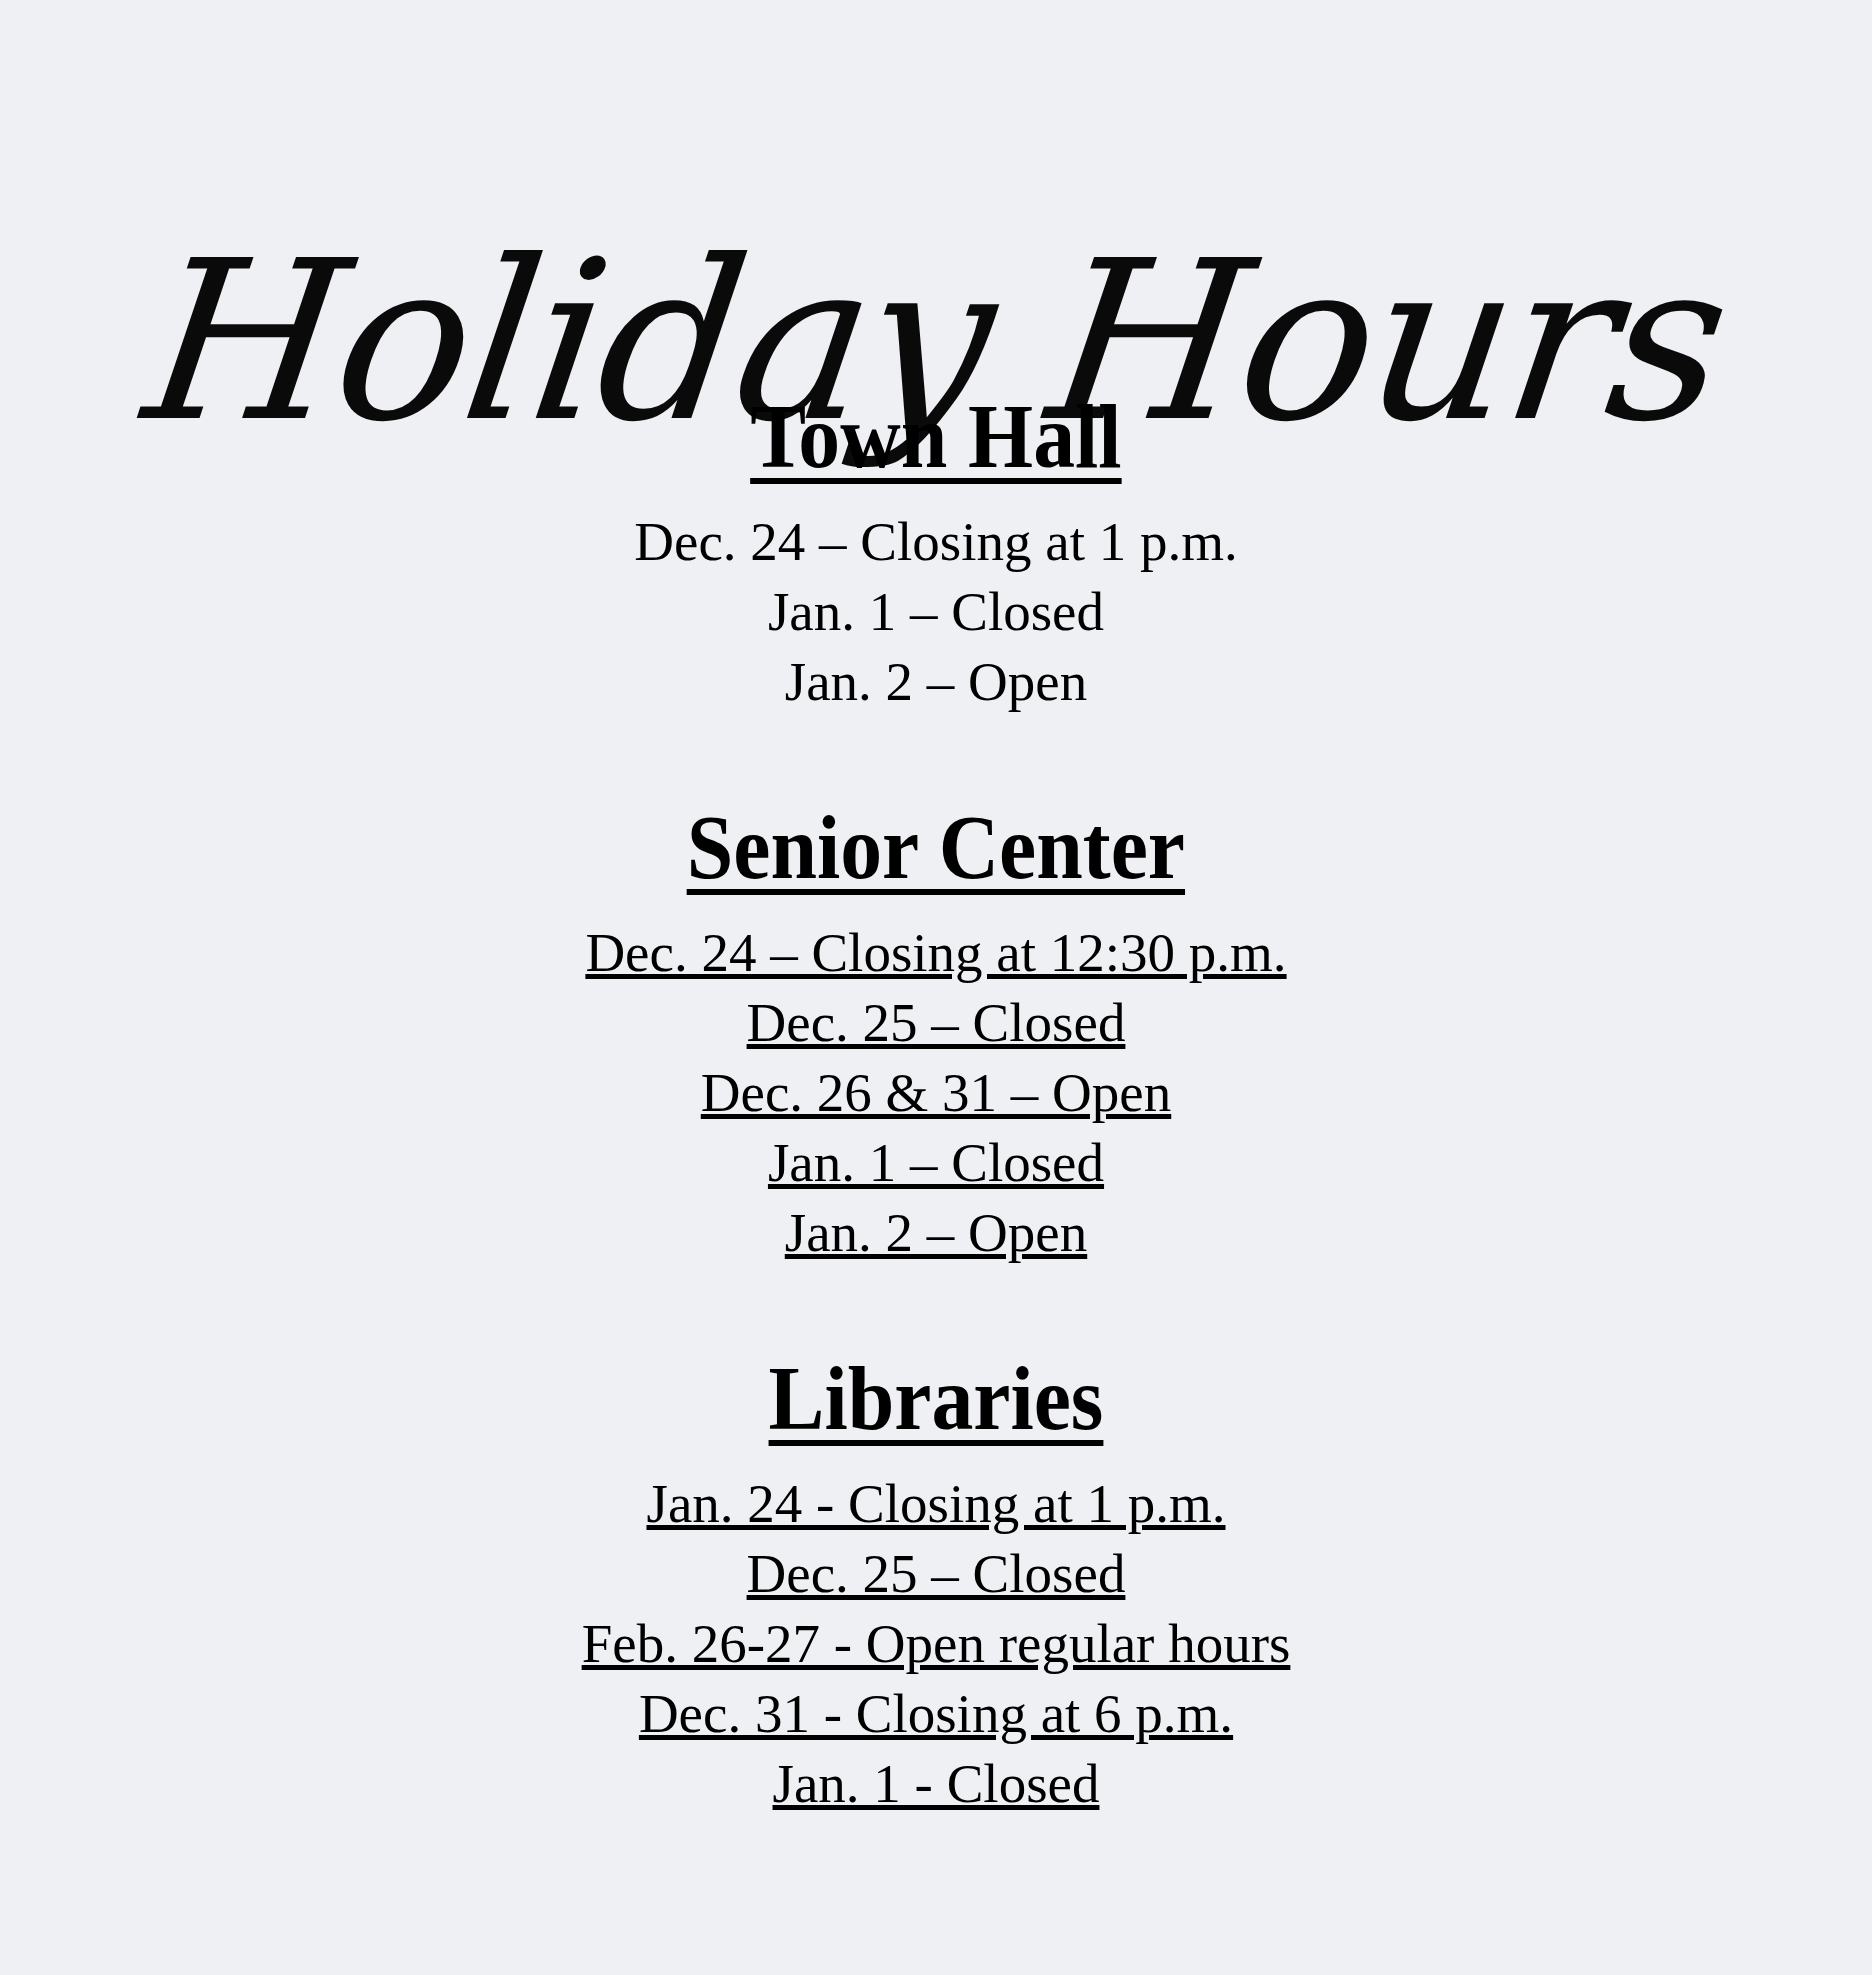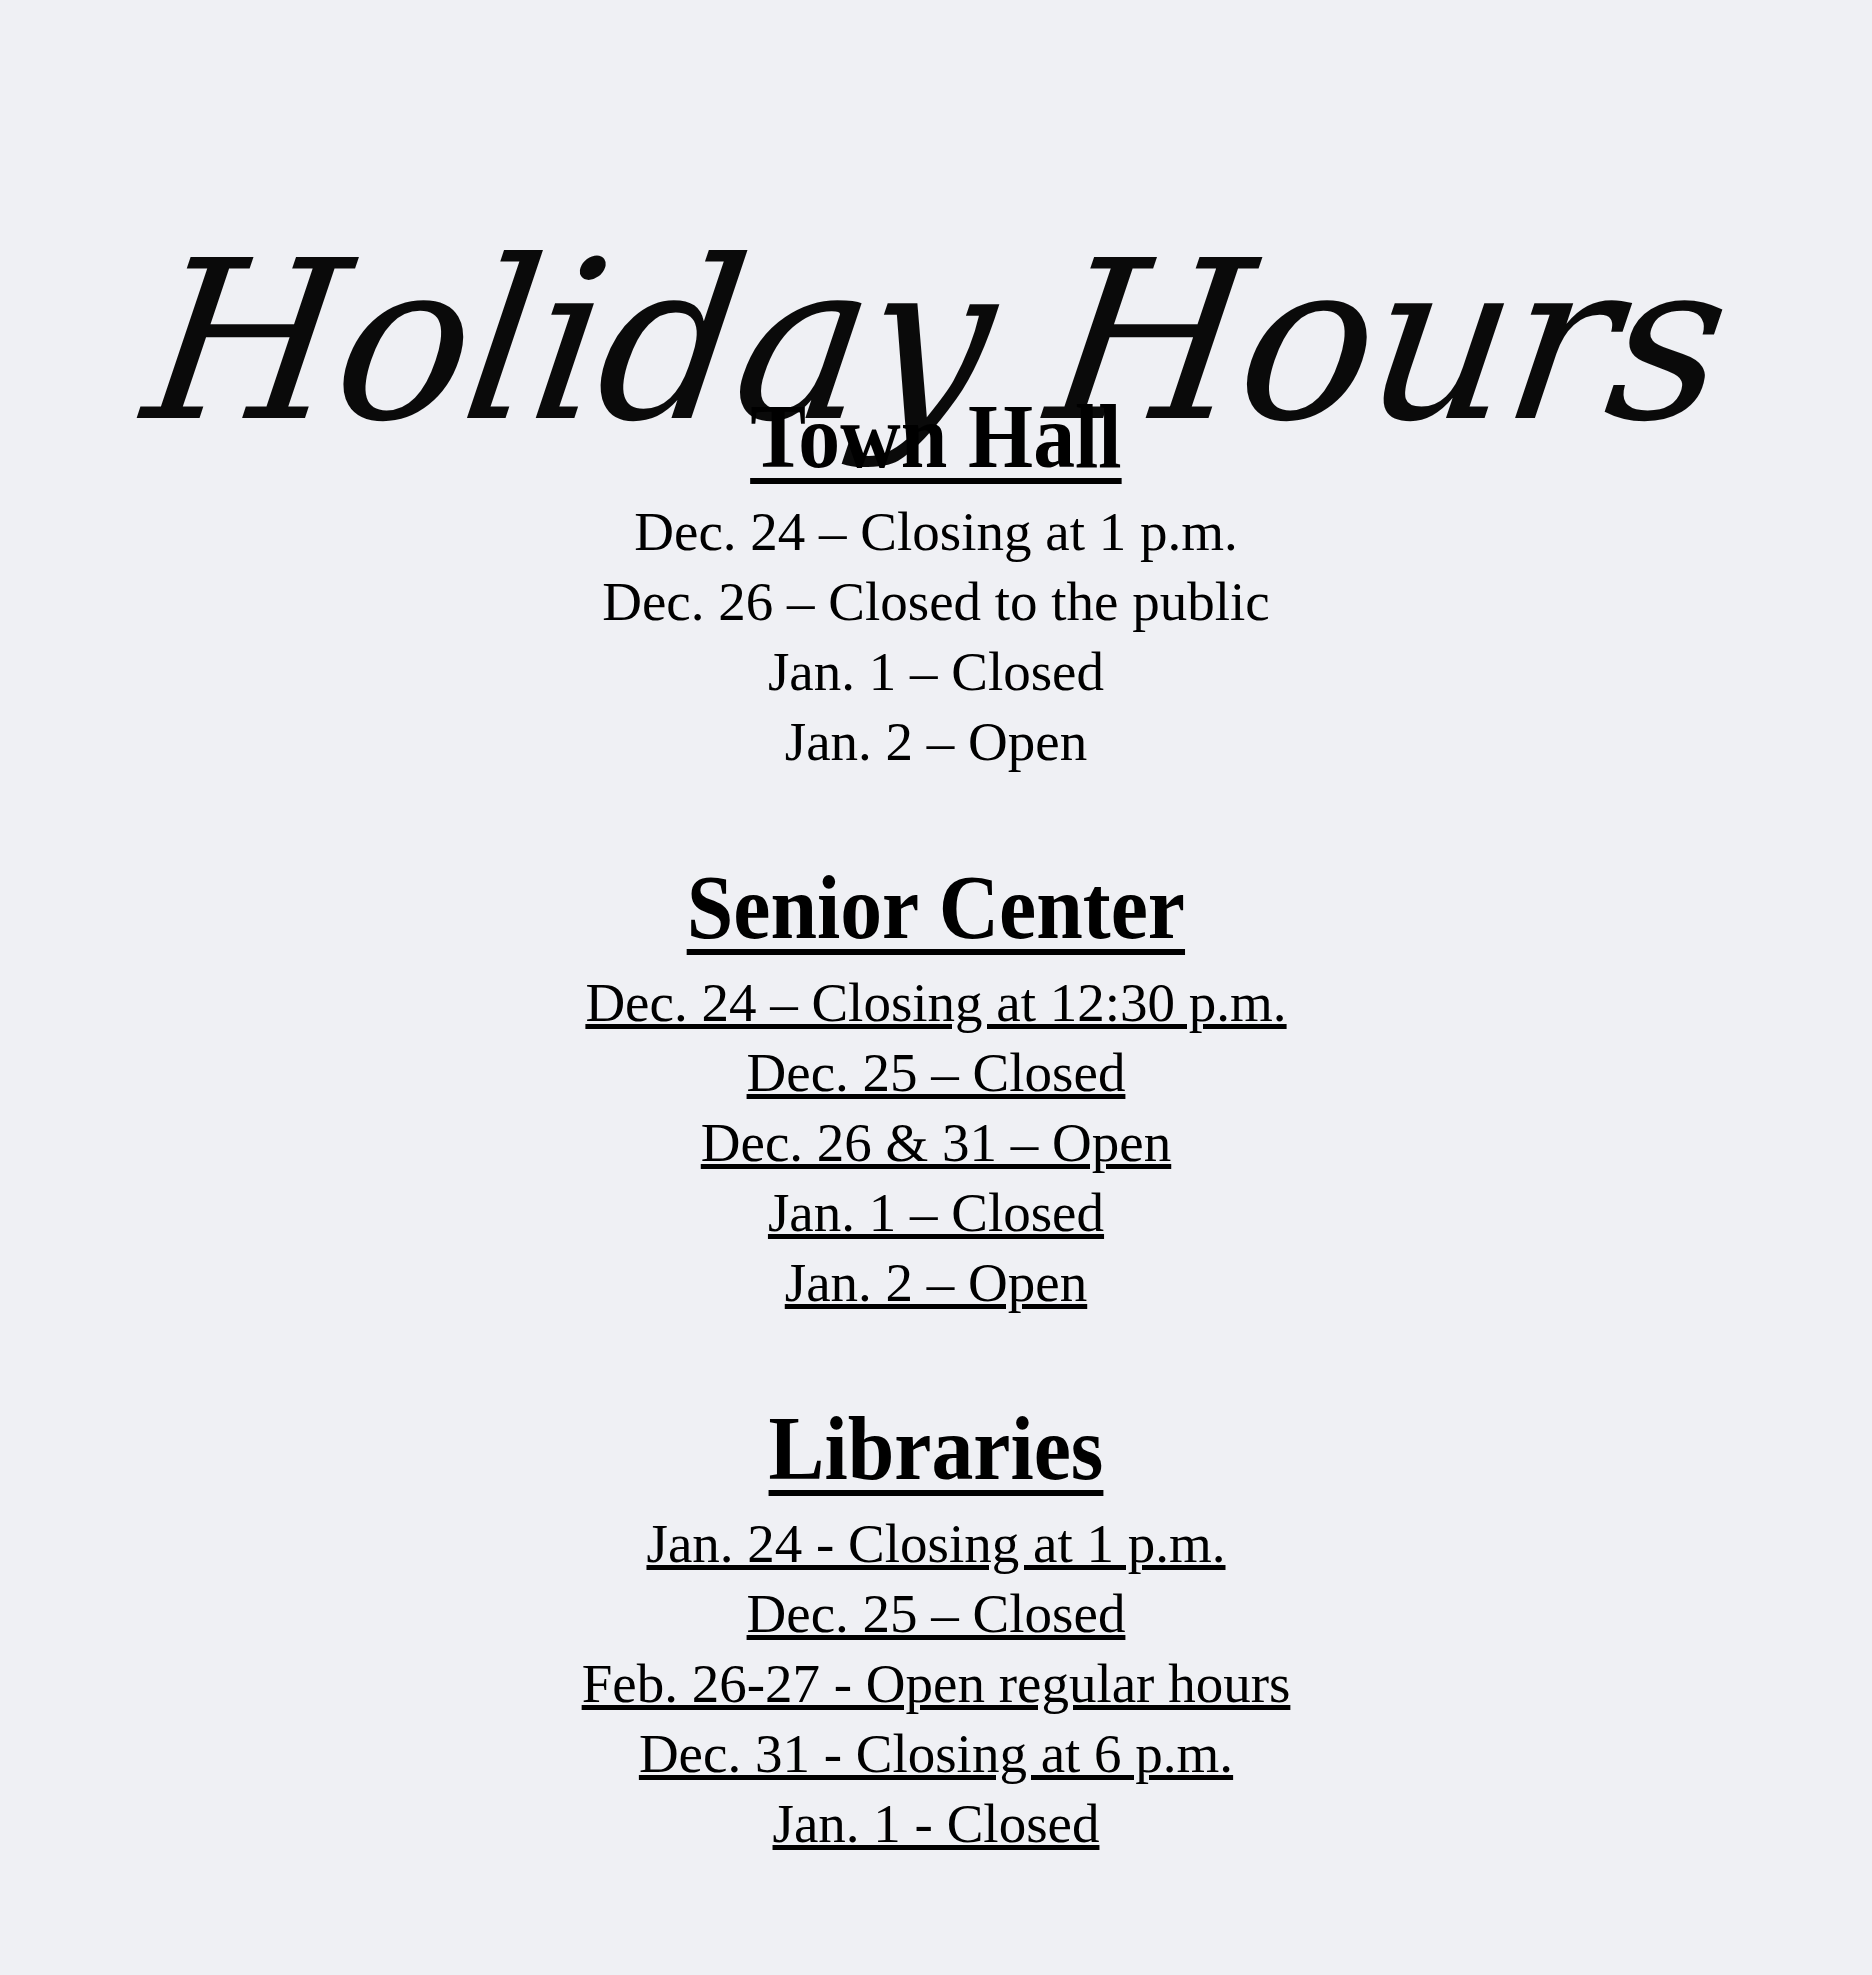--- a/index.html
+++ b/index.html
@@ -39,39 +39,38 @@
       font-family: "Liberation Serif", serif;
       font-weight: bold;
       font-size: 91px;
       line-height: 99px;
       text-decoration: underline;
       text-decoration-thickness: 5.5px;
       text-underline-offset: 11px;
       margin: 0 0 11px 0;
       transform: scaleX(0.92);
     }
-    .entries { list-style: none; margin: 0; padding: 0; }
+    .entries { list-style: none; margin: 10px; padding: 0; }
     .entry {
       font-family: "Liberation Serif", serif;
       font-size: 55px;
       line-height: 70px;
       white-space: nowrap;
     }
   </style>
 </head>
 <body>
 
 <h1 class="page-title">Holiday Hours</h1>
 
 <div class="content">
   <section class="section">
     <h2 class="section-heading">Town Hall</h2>
     <ul class="entries">
       <li class="entry">Dec. 24 – Closing at 1 p.m.</li>
-      <li class="entry">Dec. 26 – Closed to the public</li>
       <li class="entry">Jan. 1 – Closed</li>
       <li class="entry">Jan. 2 – Open</li>
     </ul>
   </section>
 
   <section class="section">
     <h2 class="section-heading">Senior Center</h2>
     <ul class="entries">
       <li class="entry">Dec. 24 – Closing at 12:30 p.m.</li>
       <li class="entry">Dec. 25 – Closed</li>

